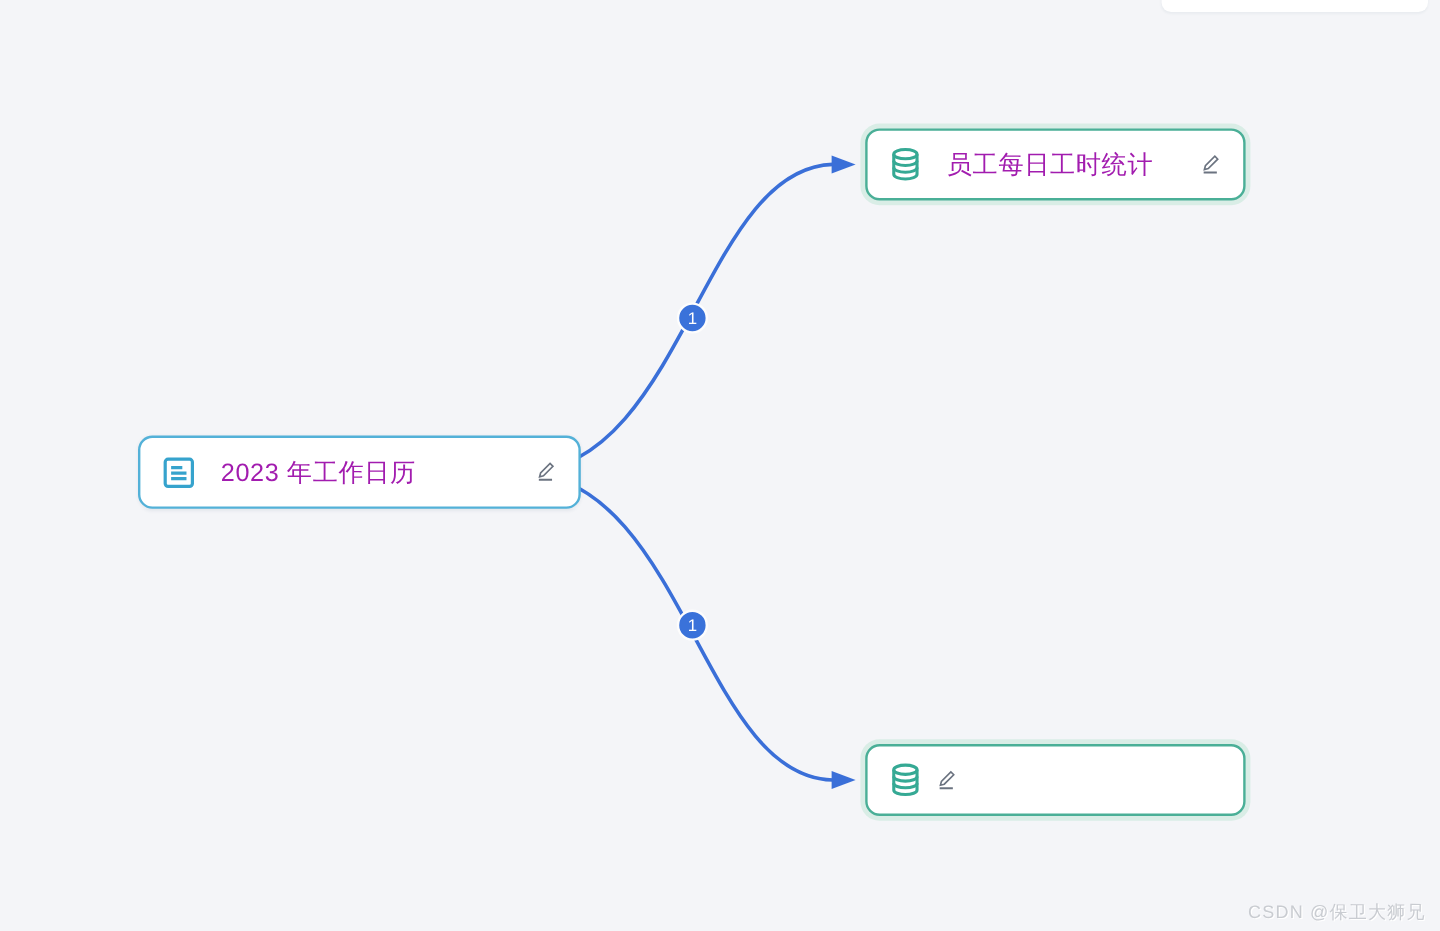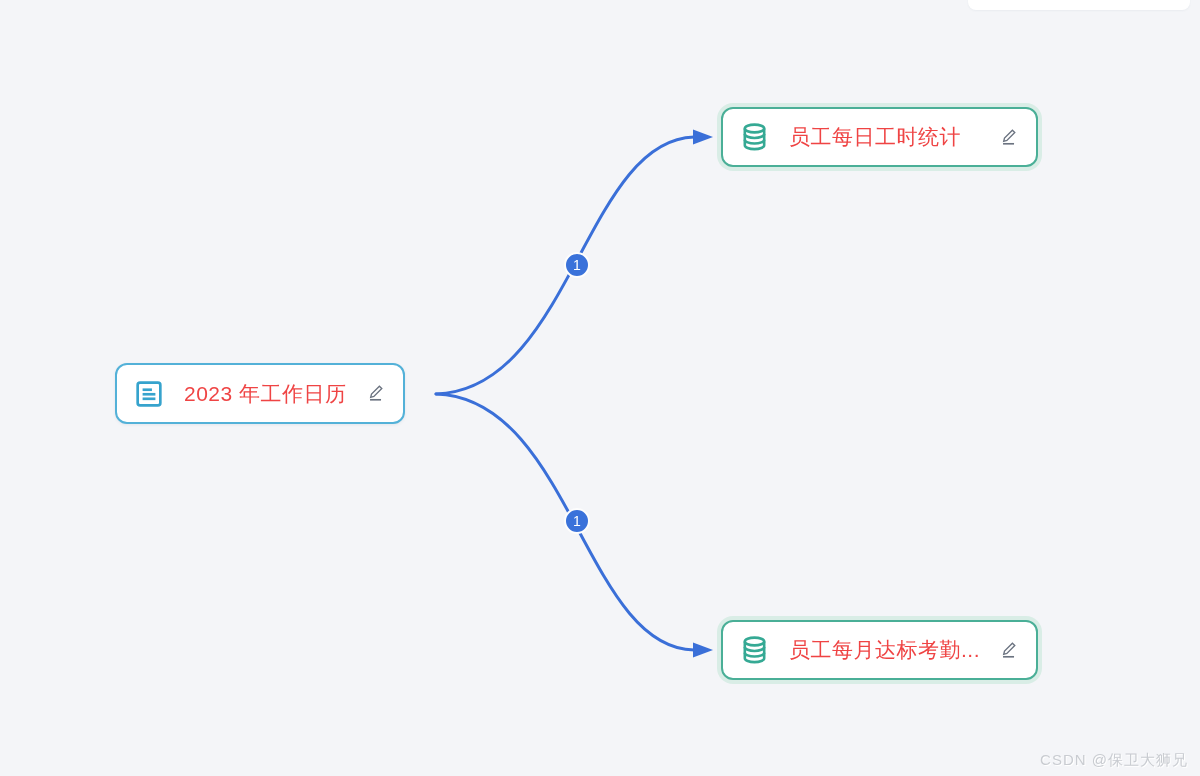--- a/index.html
+++ b/index.html
@@ -33,38 +33,38 @@
     position: absolute;
     display: flex;
     align-items: center;
     background: #ffffff;
     border-radius: 12px;
     padding: 0 16px;
     cursor: pointer;
   }
   .node-root {
     left: 115px; top: 363px;
-    width: 290px; height: 61px;
+    width: 369px; height: 61px;
     border: 2.5px solid #53b1d8;
     box-shadow: 0 1px 3px rgba(40,70,100,0.08);
   }
   .node-green {
     width: 317px; height: 60px;
     border: 2px solid #4aaf97;
     box-shadow: 0 0 0 4px #d9ede6;
   }
   .node-child-top  { left: 721px; top: 107px; }
   .node-child-bottom { left: 721px; top: 620px; }
 
   .node-icon { display: flex; align-items: center; justify-content: center; flex: 0 0 auto; }
   .node-label {
     flex: 1 1 auto;
     margin-left: 19px;
     font-size: 21px;
-    color: #ef4444;
+    color: #a21caf;
     letter-spacing: 0.5px;
     white-space: nowrap;
     overflow: hidden;
   }
   .edit-btn {
     flex: 0 0 auto;
     background: none;
     border: none;
     padding: 0;
     margin-left: 8px;
@@ -162,21 +162,20 @@
 
   <div class="node node-green node-child-bottom">
     <span class="node-icon">
       <svg width="31" height="31" viewBox="0 0 24 24" fill="none" stroke="#35a994" stroke-width="2">
         <ellipse cx="12" cy="5" rx="7.5" ry="3"></ellipse>
         <path d="M4.5 5v13c0 1.66 3.36 3 7.5 3s7.5-1.34 7.5-3V5"></path>
         <path d="M4.5 9.33c0 1.66 3.36 3 7.5 3s7.5-1.34 7.5-3"></path>
         <path d="M4.5 13.66c0 1.66 3.36 3 7.5 3s7.5-1.34 7.5-3"></path>
       </svg>
     </span>
-    <span class="node-label">员工每月达标考勤...</span>
     <button class="edit-btn">
       <span>
         <svg width="22" height="22" viewBox="0 0 24 24" fill="none" stroke="#6b7380" stroke-width="1.5">
           <path d="M6.2 17.8l.9-3.5 8.6-8.6 2.6 2.6-8.6 8.6-3.5.9z"></path>
           <line x1="5.5" y1="20.5" x2="17.5" y2="20.5" stroke-width="1.8"></line>
         </svg>
       </span>
     </button>
   </div>
 

